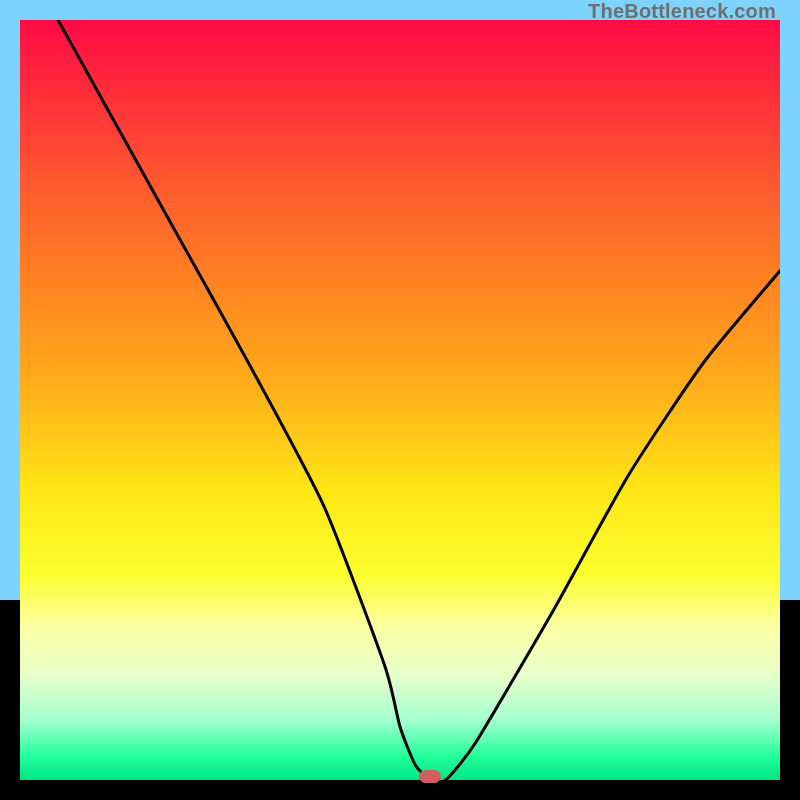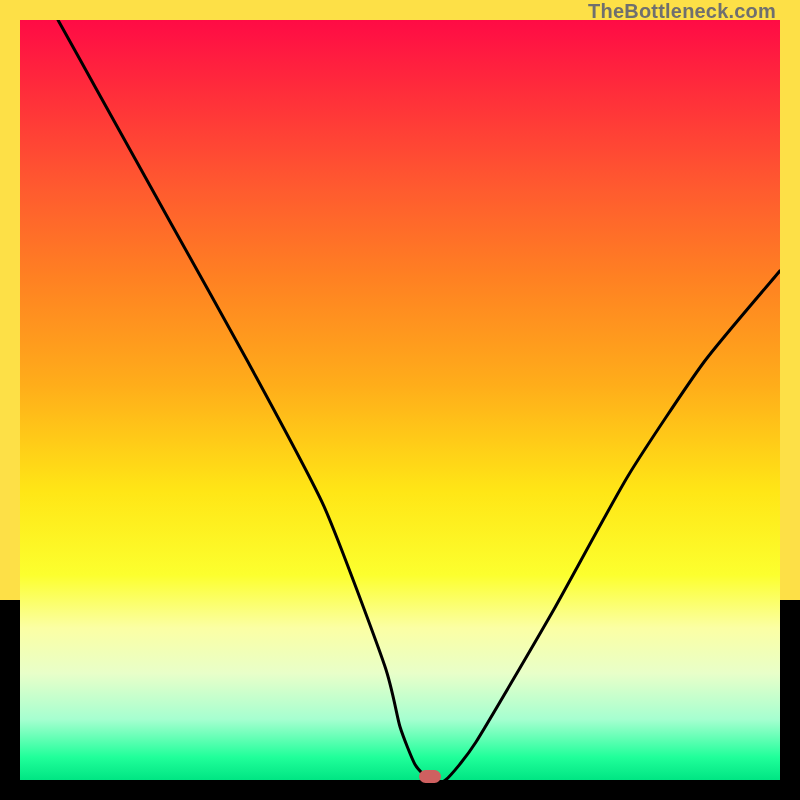--- a/index.html
+++ b/index.html
@@ -1,21 +1,21 @@
 <!DOCTYPE html>
 <html><head>
 <meta charset="utf-8">
 <style>
   * { margin: 0; padding: 0; box-sizing: border-box; }
   html, body { width: 800px; height: 800px; overflow: hidden; background: #000; }
   .frame {
     position: relative;
     width: 800px;
     height: 600px;
-    background: #fde047;
+    background: #7dd3fc;
   }
   .plot-area {
     position: absolute;
     left: 20px;
     top: 20px;
     width: 760px;
     height: 760px;
     background: linear-gradient(to bottom,
       #ff0b45 0%,
       #ff2f3a 10%,

